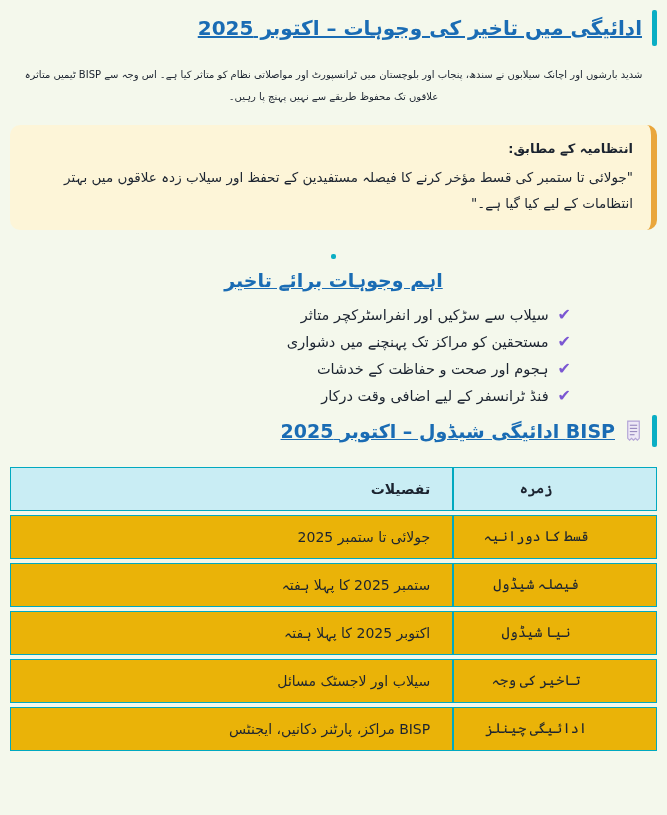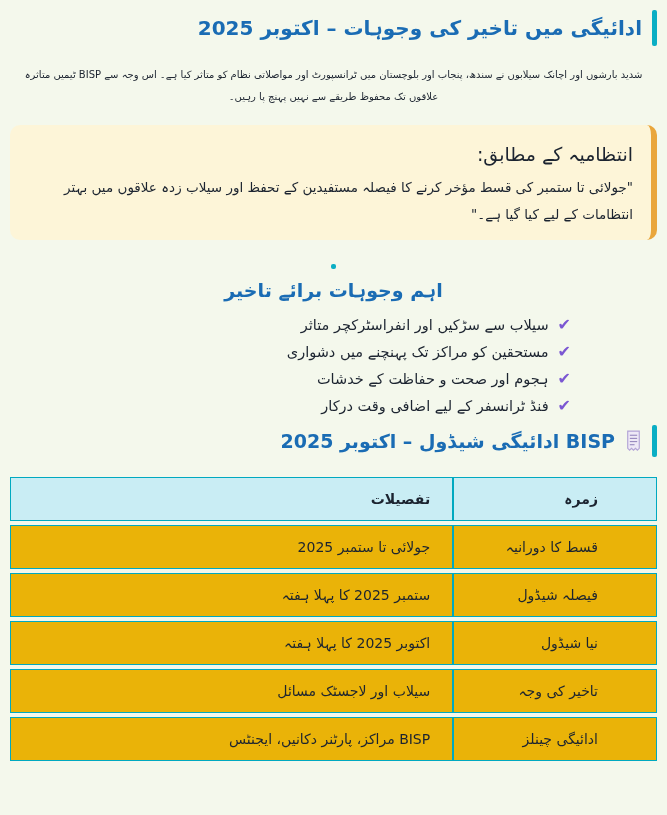--- a/index.html
+++ b/index.html
@@ -19,41 +19,41 @@
     width:667px;min-height:815px;
     font-family:"DejaVu Sans",sans-serif;
     color:var(--text);
     padding:6px 10px 14px 10px;
     direction:rtl;
   }
   .heading{display:flex;align-items:center;gap:10px;}
   .accent-bar{flex:0 0 5px;width:5px;border-radius:2px;background:var(--teal);}
   .h1 .accent-bar{height:36px;}
   .h2 .accent-bar,.h3 .accent-bar{height:32px;}
-  .heading .htext{color:var(--heading-blue);font-weight:bold;}
+  .heading .htext{color:var(--heading-blue);font-weight:bold;text-decoration:underline;}
   .h1{margin-top:4px;}
   .h1 .htext{font-size:20px;}
   .h2{margin-top:24px;flex-direction:column;}
   .h2 .htext,.h3 .htext{font-size:19px;}
   .h3{margin-top:4px;}
   .receipt{flex:0 0 auto;display:inline-flex;align-items:center;}
   .intro{
     margin:18px 2px 0 2px;
     font-size:10px;line-height:2.15;
     text-align:center;
   }
   .quote-box{
     position:relative;
     margin-top:18px;
     background:var(--quote-bg);
     border-radius:10px;
     border-right:6px solid var(--quote-bar);
     padding:13px 18px 13px 20px;
   }
-  .quote-label{font-weight:normal;font-size:19px;line-height:1.7;}
+  .quote-label{font-weight:bold;font-size:13px;line-height:1.7;}
   .quote-text{font-size:13.5px;line-height:1.95;margin-top:4px;}
   .reasons{
     list-style:none;
     margin:16px 86px 0 0;
   }
   .reasons li{
     display:flex;align-items:center;gap:9px;
     font-size:14.5px;
     margin-bottom:11px;
   }
@@ -68,21 +68,21 @@
   table.schedule th,table.schedule td{
     border:1.5px solid var(--tbl-border);
     background:#eab308;
     height:44px;
     font-size:14px;
     vertical-align:middle;
   }
   table.schedule th{background:var(--tbl-head-bg);font-weight:bold;}
   col.c-cat{width:31.5%;}
   col.c-det{width:68.5%;}
-  .cat{text-align:right;padding-left:8px;padding-right:58px;}
+  .cat{text-align:center;padding-left:8px;padding-right:46px;font-family:Liberation Serif, serif;}
   .det{text-align:right;padding-right:22px;padding-left:0;}
 </style>
 </head>
 <body>
 
 <header class="heading h1">
   <span class="accent-bar"></span>
   <h1 class="htext">ادائیگی میں تاخیر کی وجوہات – اکتوبر 2025</h1>
 </header>
 

